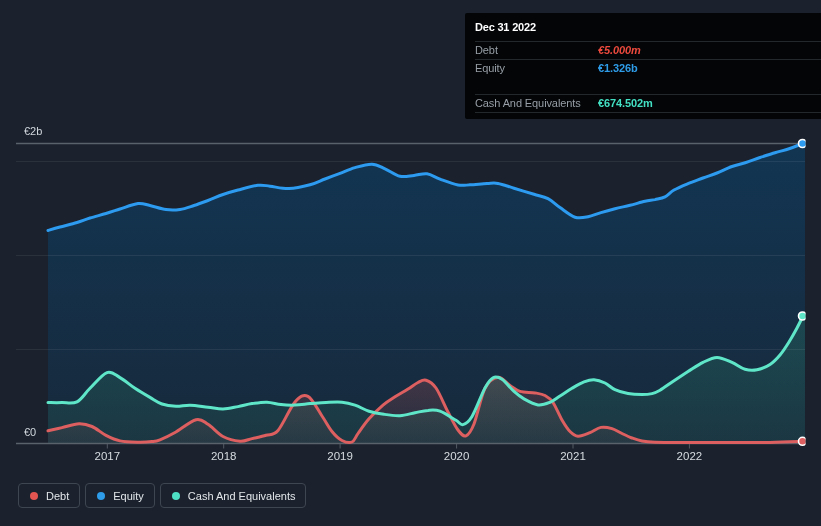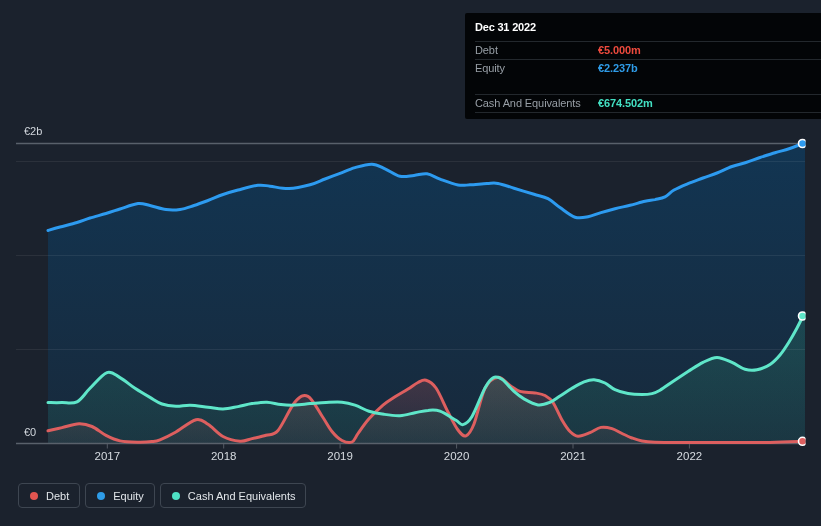--- a/index.html
+++ b/index.html
@@ -63,25 +63,25 @@
     <text x="223.7" y="459.5" fill="#d6dbe0" font-size="11.5" text-anchor="middle" font-family="Liberation Sans, sans-serif">2018</text>
     <text x="340.1" y="459.5" fill="#d6dbe0" font-size="11.5" text-anchor="middle" font-family="Liberation Sans, sans-serif">2019</text>
     <text x="456.6" y="459.5" fill="#d6dbe0" font-size="11.5" text-anchor="middle" font-family="Liberation Sans, sans-serif">2020</text>
     <text x="573.0" y="459.5" fill="#d6dbe0" font-size="11.5" text-anchor="middle" font-family="Liberation Sans, sans-serif">2021</text>
     <text x="689.4" y="459.5" fill="#d6dbe0" font-size="11.5" text-anchor="middle" font-family="Liberation Sans, sans-serif">2022</text>
 </svg>
 <div class="tooltip">
   <div class="tt-title">Dec 31 2022</div>
   <div class="tt-row sep">
       <span class="lbl">Debt</span>
-      <span class="val" style="color:#ed4a3d;">€5.000m</span>
+      <span class="val" style="color:#ed4a3d;font-style:italic;">€5.000m</span>
     </div>
   <div class="tt-row sep">
       <span class="lbl">Equity</span>
-      <span class="val" style="color:#2f9ce8;">€2.237b</span>
+      <span class="val" style="color:#2f9ce8;">€1.326b</span>
     </div>
   <div class="tt-row">
       <span class="lbl"></span>
     </div>
   <div class="tt-row sep">
       <span class="lbl">Cash And Equivalents</span>
       <span class="val" style="color:#43e0c3;">€674.502m</span>
     </div>
   <div class="sep" style="height:1px;"></div>
 </div>

